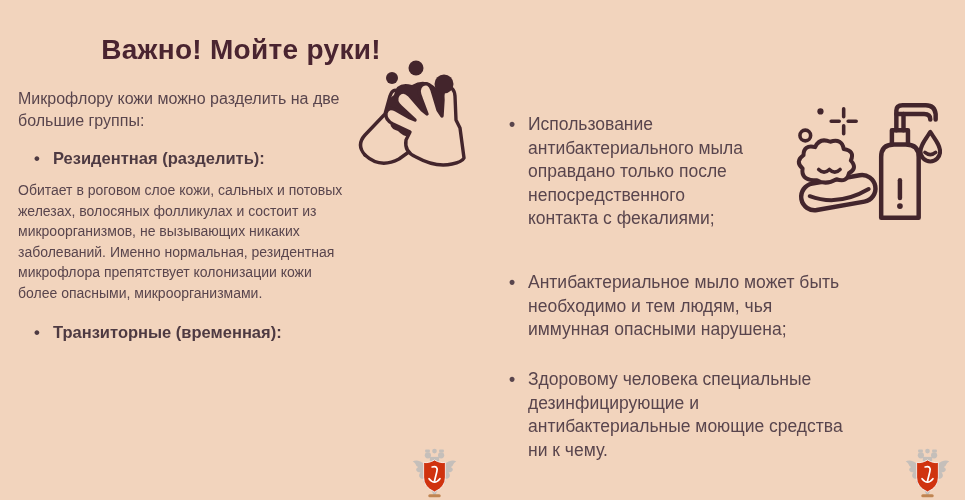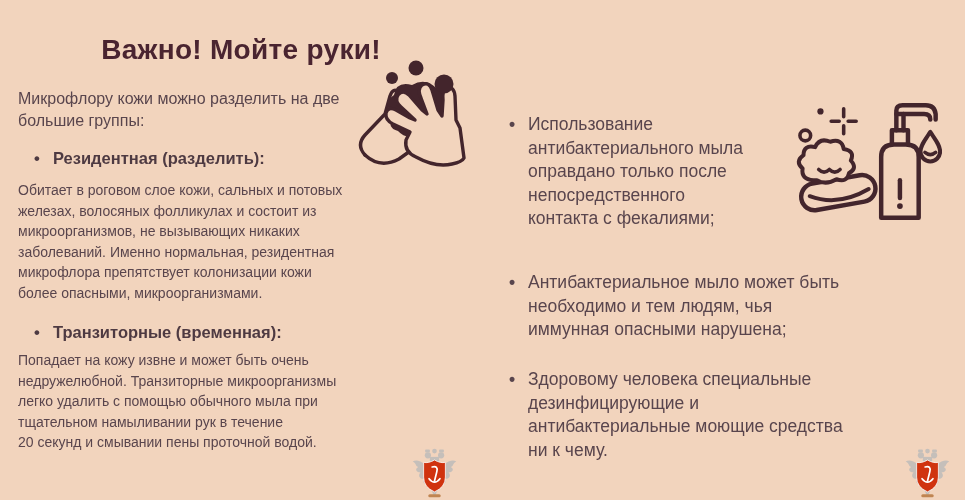--- a/index.html
+++ b/index.html
@@ -99,25 +99,20 @@
 железах, волосяных фолликулах и состоит из
 микроорганизмов, не вызывающих никаких
 заболеваний. Именно нормальная, резидентная
 микрофлора препятствует колонизации кожи
 более опасными, микроорганизмами.</div>
 
     <div class="section-heading second">
       <span class="bullet-marker">•</span>
       <span>Транзиторные (временная):</span>
     </div>
-    <div class="section-body second prose">Попадает на кожу извне и может быть очень
-недружелюбной. Транзиторные микроорганизмы
-легко удалить с помощью обычного мыла при
-тщательном намыливании рук в течение
-20 секунд и смывании пены проточной водой.</div>
 
     <div class="logo-wrap logo-left">
       <svg viewBox="0 0 60 72" width="47" height="56" aria-hidden="true">
         <g fill="var(--emblem-gray)">
           <path d="M28 42 C21 21 8 16 2 20 C7 22 5 26 9 27 C4 30 7 34 12 34 C8 38 11 43 17 42 C13 47 19 52 26 49 Z"></path>
           <path d="M28 42 C21 21 8 16 2 20 C7 22 5 26 9 27 C4 30 7 34 12 34 C8 38 11 43 17 42 C13 47 19 52 26 49 Z" transform="matrix(-1 0 0 1 60 0)"></path>
           <circle cx="21.5" cy="12" r="4"></circle>
           <circle cx="38.5" cy="12" r="4"></circle>
           <rect x="18" y="4.5" width="6" height="4" rx="1"></rect>
           <rect x="36" y="4.5" width="6" height="4" rx="1"></rect>

